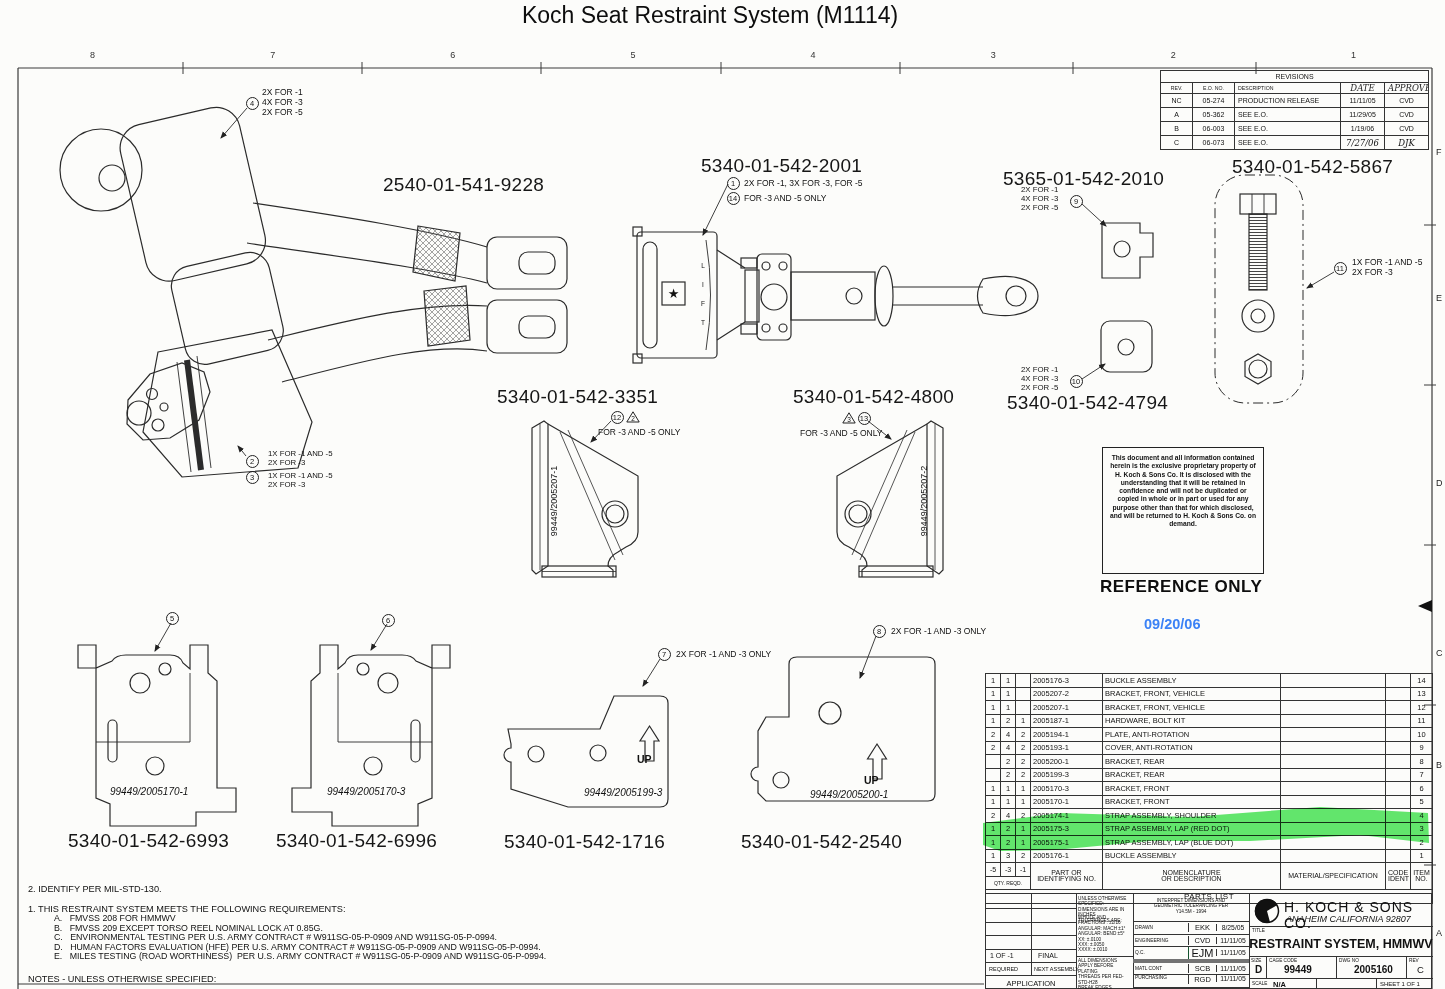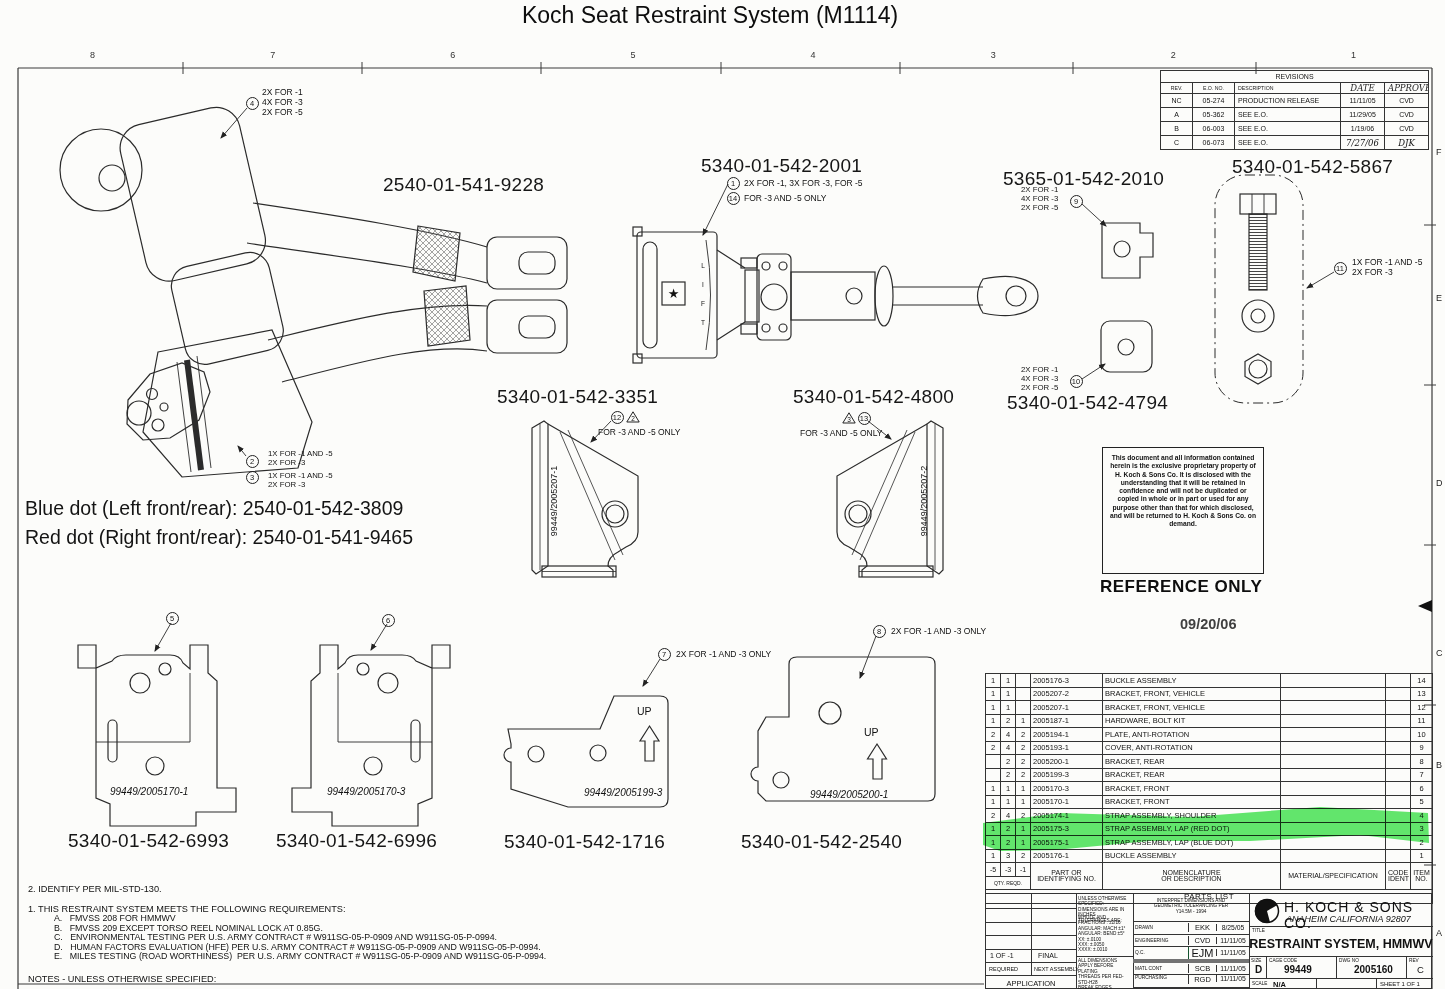--- a/index.html
+++ b/index.html
@@ -14,21 +14,21 @@
   .cc{position:absolute;width:13px;height:13px;border:1.2px solid #222;border-radius:50%;
       font-size:7.5px;line-height:12px;text-align:center;color:#111;box-sizing:border-box;background:transparent;}
   .ct{position:absolute;font-size:8.5px;line-height:9.8px;color:#111;white-space:pre-line;}
   .ct2{font-size:7.8px;line-height:8.8px;}
   
   .pn{position:absolute;font-size:10px;color:#111;white-space:nowrap;font-style:italic;}
   .vtext{position:absolute;width:120px;text-align:center;font-size:9px;color:#111;white-space:nowrap;
          transform:rotate(-90deg);transform-origin:center;}
   .lift{position:absolute;left:698px;top:256px;width:10px;font-size:6.5px;line-height:19px;
         text-align:center;white-space:pre-line;color:#111;}
-  .up{position:absolute;font-size:10.5px;font-weight:normal;color:#111;}
+  .up{position:absolute;font-size:10.5px;font-weight:bold;color:#111;margin-top:48px;}
   .star{position:absolute;left:663px;top:283px;width:21px;height:21px;font-size:13px;line-height:21px;text-align:center;color:#111;}
   
   #pagetitle{position:absolute;left:430px;top:2px;width:560px;text-align:center;font-size:23px;line-height:27.5px;color:#0d0d0d;}
   
   #zonetop{position:absolute;left:90px;top:50px;width:1266px;display:flex;justify-content:space-between;font-size:9px;color:#333;}
   .zl{position:absolute;left:1436px;font-size:9px;color:#222;}
   #zoneright div:nth-of-type(1){top:147px;} #zoneright div:nth-of-type(2){top:293px;}
   #zoneright div:nth-of-type(3){top:478px;} #zoneright div:nth-of-type(4){top:648px;}
   #zoneright div:nth-of-type(5){top:760px;} #zoneright div:nth-of-type(6){top:928px;}
   
@@ -49,21 +49,21 @@
   #parts .q{text-align:center;}
   #parts .pf-top td{height:10px;font-size:7px;text-align:center;}
   #parts .pf-lbl{font-size:5.2px;line-height:5.6px;white-space:pre-line;text-align:center;vertical-align:middle;}
   #parts .pf-bot td{height:7px;font-size:5px;text-align:center;}
   #parts .pf-cap td{height:12px;text-align:center;font-size:8px;letter-spacing:.5px;}
   
   #propbox{position:absolute;left:1102px;top:447px;width:162px;height:127px;border:1.2px solid #222;
            box-sizing:border-box;padding:6px 5px;font-size:6.7px;line-height:8.3px;font-weight:bold;
            text-align:center;color:#111;}
   #refonly{position:absolute;left:1100px;top:577px;font-size:17px;font-weight:bold;letter-spacing:.5px;color:#0e0e0e;}
-  #refdate{position:absolute;left:1180px;top:616px;font-size:14.5px;font-weight:bold;color:#404040;}
+  #refdate{position:absolute;left:1144px;top:616px;font-size:14.5px;font-weight:bold;color:#3b82f6;}
   
   #notes{position:absolute;left:28px;top:884px;width:560px;color:#111;}
   #notes .n-line{font-size:9.2px;white-space:pre;}
   #notes .n-sub{font-size:8.8px;line-height:9.6px;padding-left:26px;white-space:pre;}
   
   #tb{position:absolute;left:985px;top:893px;width:447px;height:96px;border:1.3px solid #333;box-sizing:border-box;
       font-size:7px;color:#111;}
   .vl{position:absolute;width:1px;background:#333;}
   .hl{position:absolute;height:1px;background:#333;}
   .tbt{position:absolute;white-space:pre-line;}
@@ -315,22 +315,20 @@
       </tbody>
   </table>
 
   <div class="lbl" style="left:383px;top:174px">2540-01-541-9228</div>
   <div class="lbl" style="left:701px;top:155px">5340-01-542-2001</div>
   <div class="lbl" style="left:1003px;top:168px">5365-01-542-2010</div>
   <div class="lbl" style="left:1232px;top:156px">5340-01-542-5867</div>
   <div class="lbl" style="left:497px;top:386px">5340-01-542-3351</div>
   <div class="lbl" style="left:793px;top:386px">5340-01-542-4800</div>
   <div class="lbl" style="left:1007px;top:392px">5340-01-542-4794</div>
-  <div class="dotline" style="left:25px;top:497px">Blue dot (Left front/rear): 2540-01-542-3809</div>
-  <div class="dotline" style="left:25px;top:526px">Red dot (Right front/rear): 2540-01-541-9465</div>
   <div class="lbl" style="left:68px;top:830px">5340-01-542-6993</div>
   <div class="lbl" style="left:276px;top:830px">5340-01-542-6996</div>
   <div class="lbl" style="left:504px;top:831px">5340-01-542-1716</div>
   <div class="lbl" style="left:741px;top:831px">5340-01-542-2540</div>
 
   <div class="cc" style="left:245.5px;top:96.5px">4</div>
   <div class="ct" style="left:262px;top:88px">2X FOR -1
 4X FOR -3
 2X FOR -5</div>
 

